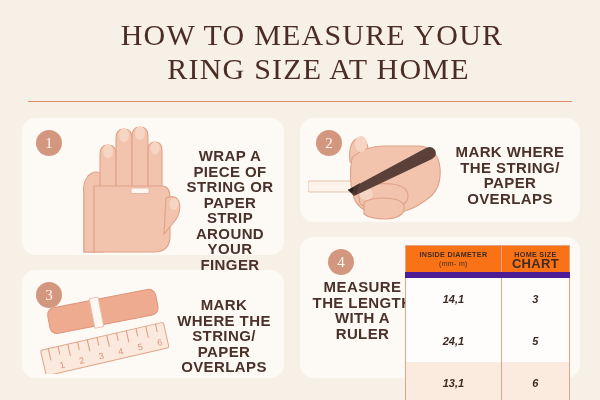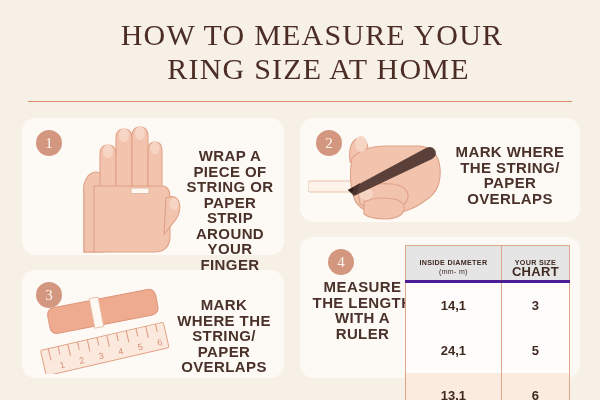--- a/index.html
+++ b/index.html
@@ -80,34 +80,35 @@
     border-collapse:collapse;
     border:1px solid #dfa68c;
   }
   .tbl td,.tbl th{
     border-left:1px solid #dfa68c;
     border-right:1px solid #dfa68c;
     text-align:center;
     color:#3f2a22;
   }
   .tbl th{
-    background:#e5e5e5;
-    border-bottom:3px solid #4c1d95;
+    background:#f97316;
+    border-bottom:6px solid #4c1d95;
     font-size:7.2px;
     font-weight:bold;
     letter-spacing:.3px;
-    padding:12px 2px 4px;
+    padding:4px 2px 4px;
     line-height:9px;
   }
   .tbl th .sub{display:block;font-weight:normal;font-size:7px;}
   .tbl td{
-    font-size:13px;
+    font-size:11px;
     font-weight:bold;
     padding:15px 2px;
     background:#fffdfb;
+    font-style:italic;
   }
   .tbl tr.alt td{background:#fbeade;}
 </style>
 </head>
 <body>
 
 <div class="page">
 
   <div class="title">
     <span>HOW TO MEASURE YOUR</span>
@@ -223,21 +224,21 @@
     <div class="caption" id="cap4">MEASURE THE LENGTH WITH A RULER</div>
 
     <table class="tbl">
       <thead>
         <tr>
           <th>
             <span>INSIDE DIAMETER</span>
             <span class="sub">(mm- m)</span>
           </th>
           <th>
-            <span>YOUR SIZE</span>
+            <span>HOME SIZE</span>
             <span class="sub" style="font-weight:bold;font-size:13px;">CHART</span>
           </th>
         </tr>
       </thead>
       <tbody>
         <tr>
           <td>14,1</td>
           <td>3</td>
         </tr>
         <tr>

